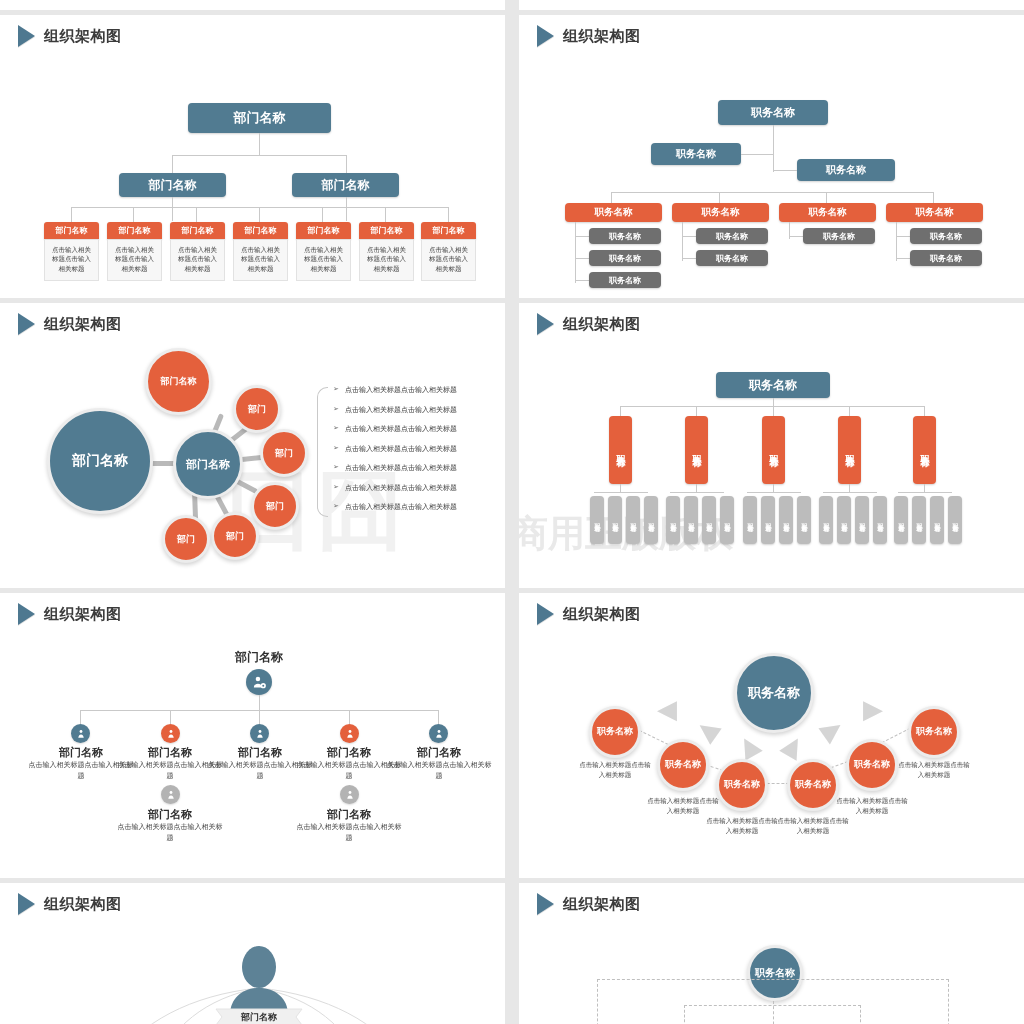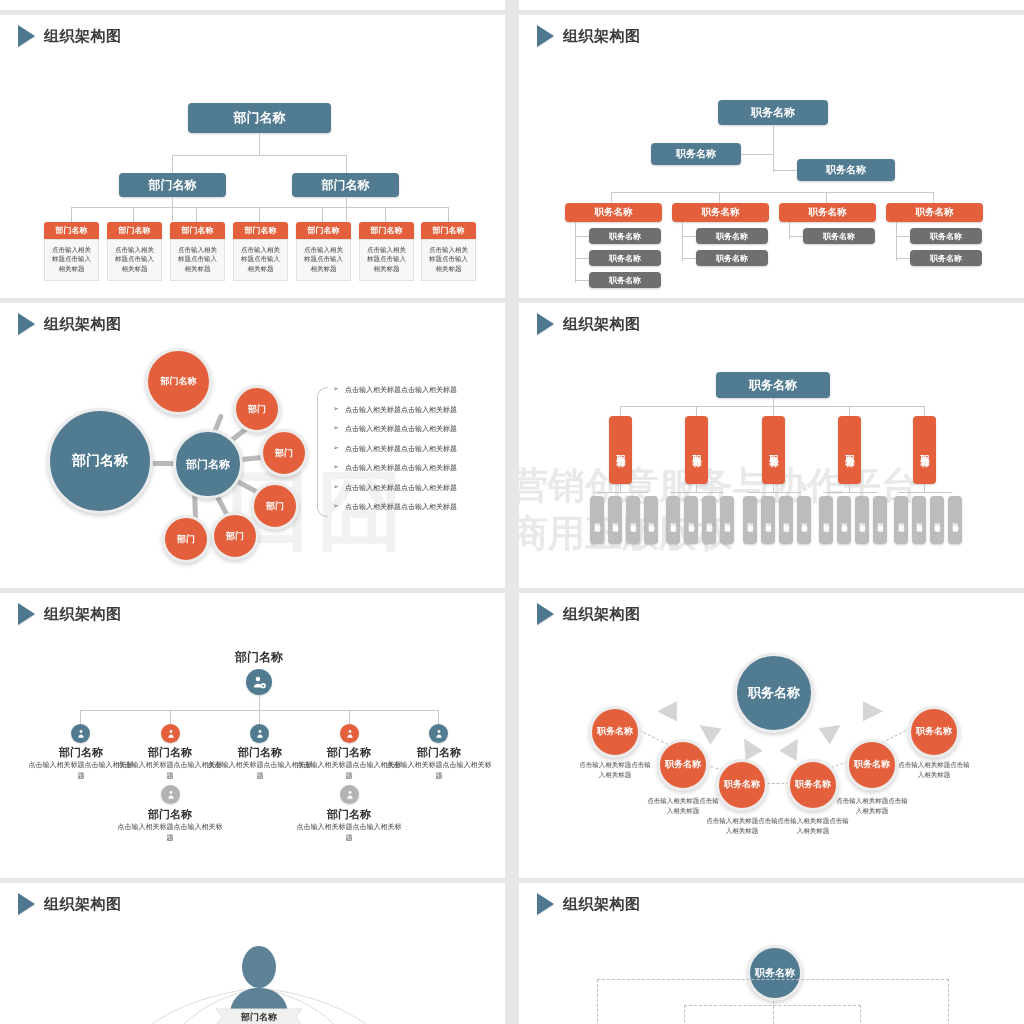--- a/index.html
+++ b/index.html
@@ -267,21 +267,20 @@
         </div>
     </div>
   </div>
 
   <div class="slide" style="grid-column:2/3;grid-row:3/4;">
     <div class="hdr">
       <div class="tri"></div>
       <div class="hdr-title">组织架构图</div>
     </div>
     <div class="wm">
-      <div class="wm-text" style="left:-8px;top:158px;font-size:37px;">营销创意服务与协作平台</div>
       <div class="wm-text" style="left:-8px;top:206px;font-size:37px;">商用正版版权</div>
     </div>
 
     <div class="node blue" style="left:197px;top:69px;width:114px;height:26px;font-size:12px;">职务名称</div>
     <div class="line vline" style="left:254px;top:95px;height:8px;"></div>
     <div class="line hline" style="left:101px;top:103px;width:304px;"></div>
 
     <div class="line vline" style="left:101px;top:103px;height:10px;"></div>
     <div class="line vline" style="left:177px;top:103px;height:10px;"></div>
     <div class="line vline" style="left:254px;top:103px;height:10px;"></div>

